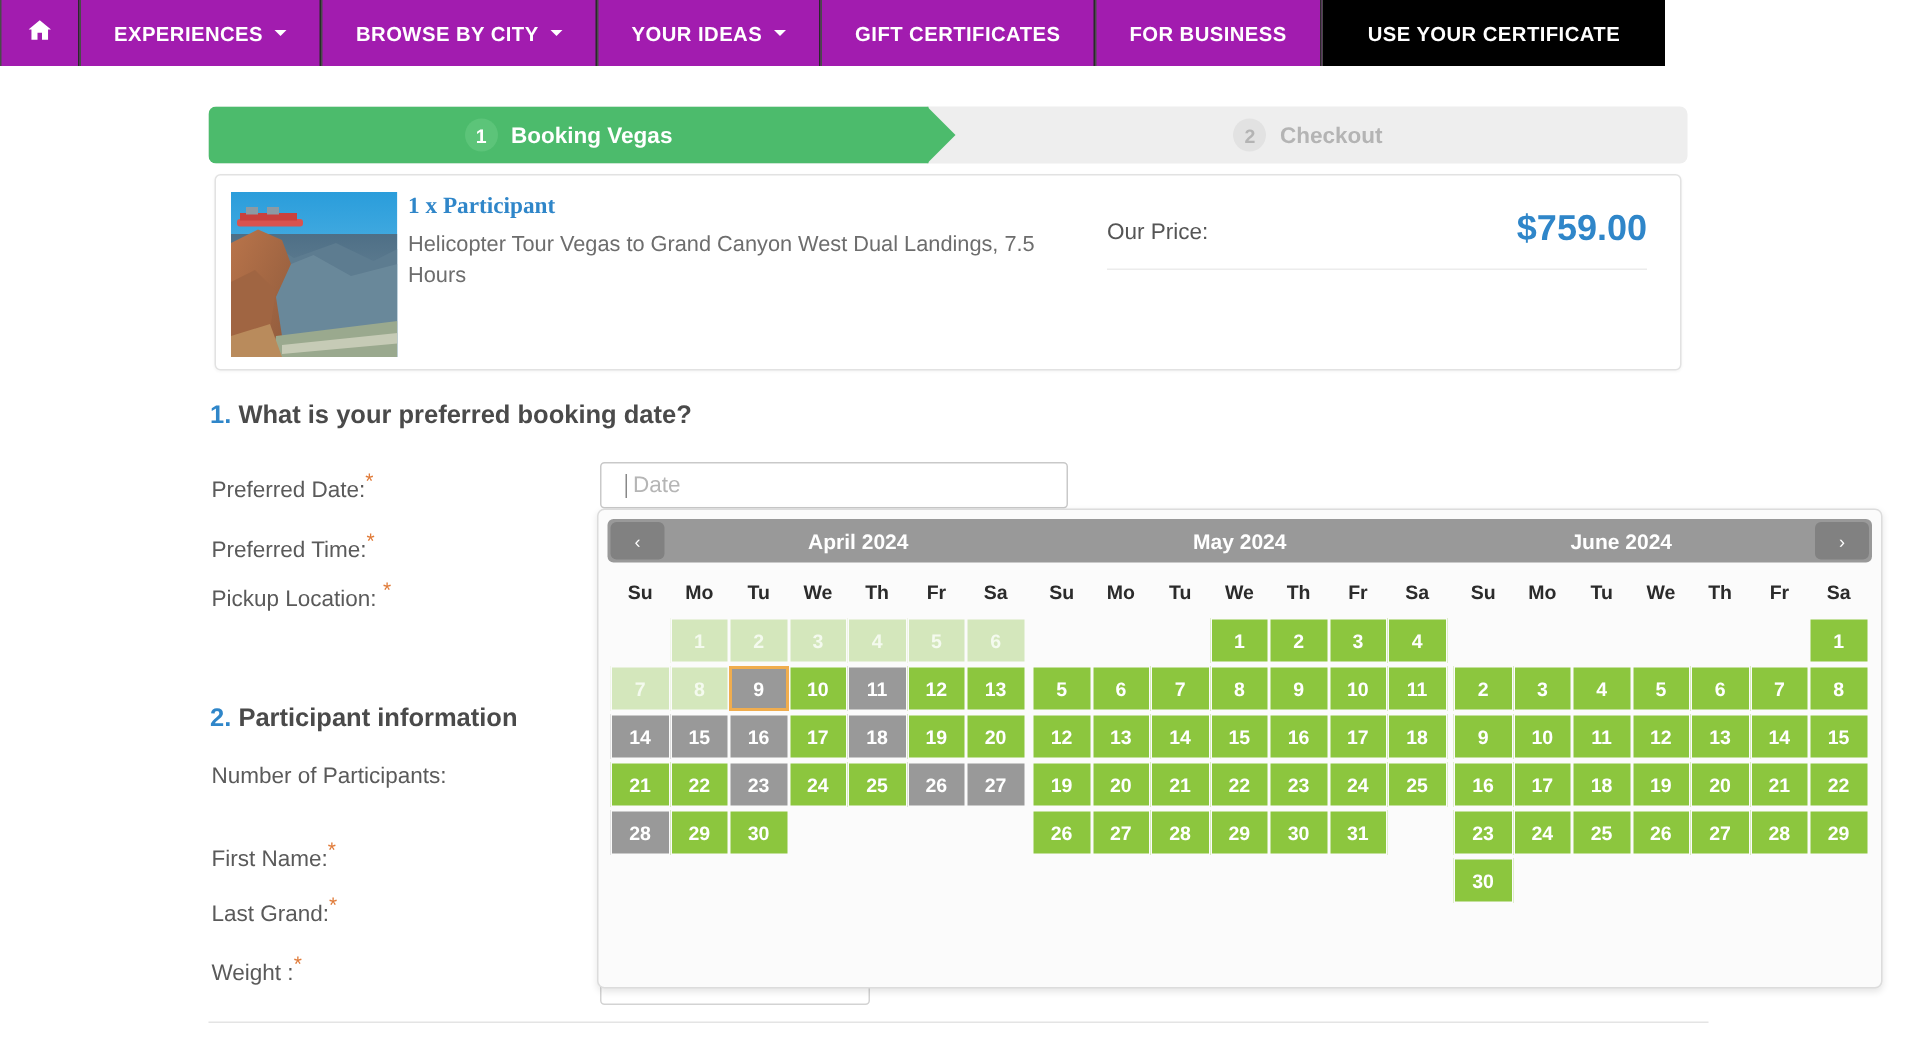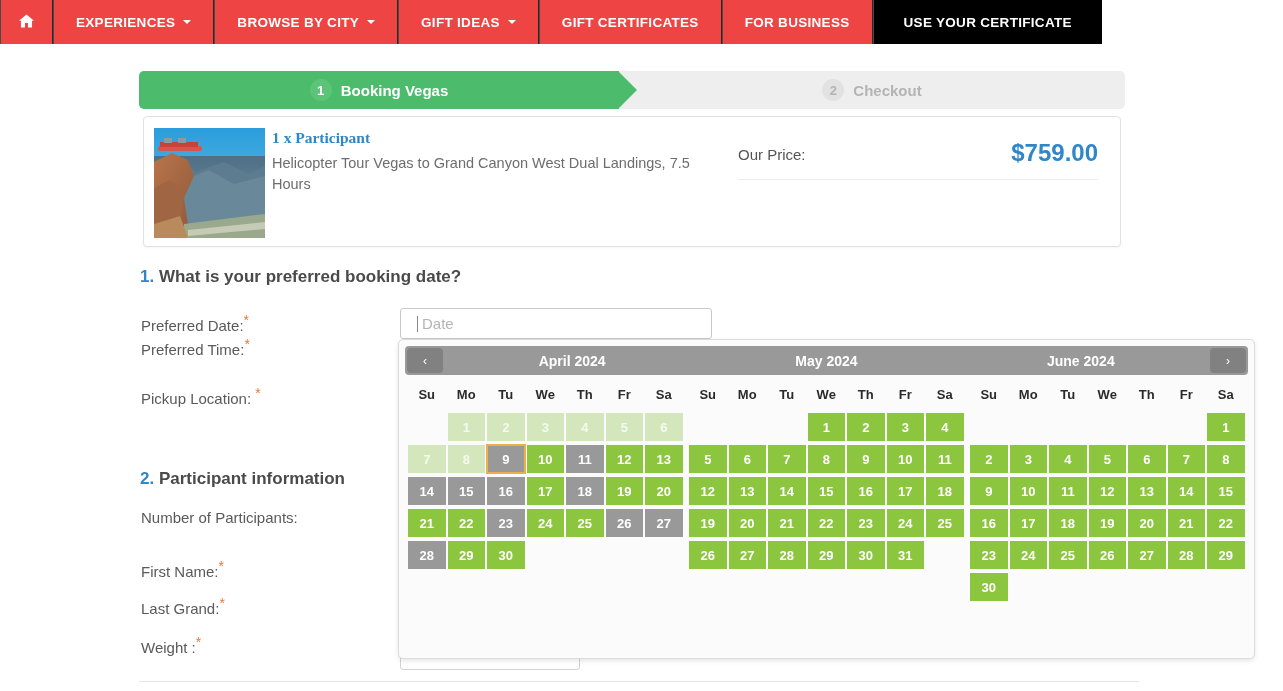--- a/index.html
+++ b/index.html
@@ -8,21 +8,21 @@
     width: 1283px; height: 691px;
     background: #ffffff;
     font-family: "Liberation Sans", sans-serif;
     overflow: hidden;
   }
 
   
   .navbar {
     position: absolute; top: 0; left: 0;
     width: 1086px; height: 44px;
-    background: #ef4444;
+    background: #a21caf;
     display: flex; align-items: stretch;
   }
   .nav-left-pad { width: 15px; background: #333333; }
   .nav-item {
     display: flex; align-items: center; justify-content: center;
     padding: 0 22px;
     color: #ffffff;
     font-size: 13.5px; font-weight: bold;
     letter-spacing: .3px;
     border-left: 1px solid #4a4a4a;
@@ -243,21 +243,21 @@
   </div>
   <div class="nav-item">
     <span>EXPERIENCES</span>
     <span class="caret"></span>
   </div>
   <div class="nav-item">
     <span>BROWSE BY CITY</span>
     <span class="caret"></span>
   </div>
   <div class="nav-item">
-    <span>GIFT IDEAS</span>
+    <span>YOUR IDEAS</span>
     <span class="caret"></span>
   </div>
   <div class="nav-item">
     <span>GIFT CERTIFICATES</span>
   </div>
   <div class="nav-item">
     <span>FOR BUSINESS</span>
   </div>
   <div class="nav-spacer"></div>
   <div class="nav-cta">
@@ -319,21 +319,21 @@
   </div>
 
   <div class="section-head" style="top:223px;">
     <span class="sn">1.</span>
     <span>What is your preferred booking date?</span>
   </div>
 
   <div class="form-label" style="top:268px;">
     <span>Preferred Date:</span><sup class="req">*</sup>
   </div>
-  <div class="form-label" style="top:292px;">
+  <div class="form-label" style="top:308px;">
     <span>Preferred Time:</span><sup class="req">*</sup>
   </div>
   <div class="form-label" style="top:341px;">
     <span>Pickup Location: </span><sup class="req">*</sup>
   </div>
 
   <div class="field-box behind-field-1"></div>
   <div class="field-box behind-field-2"></div>
 
   <div class="section-head" style="top:425px;">

